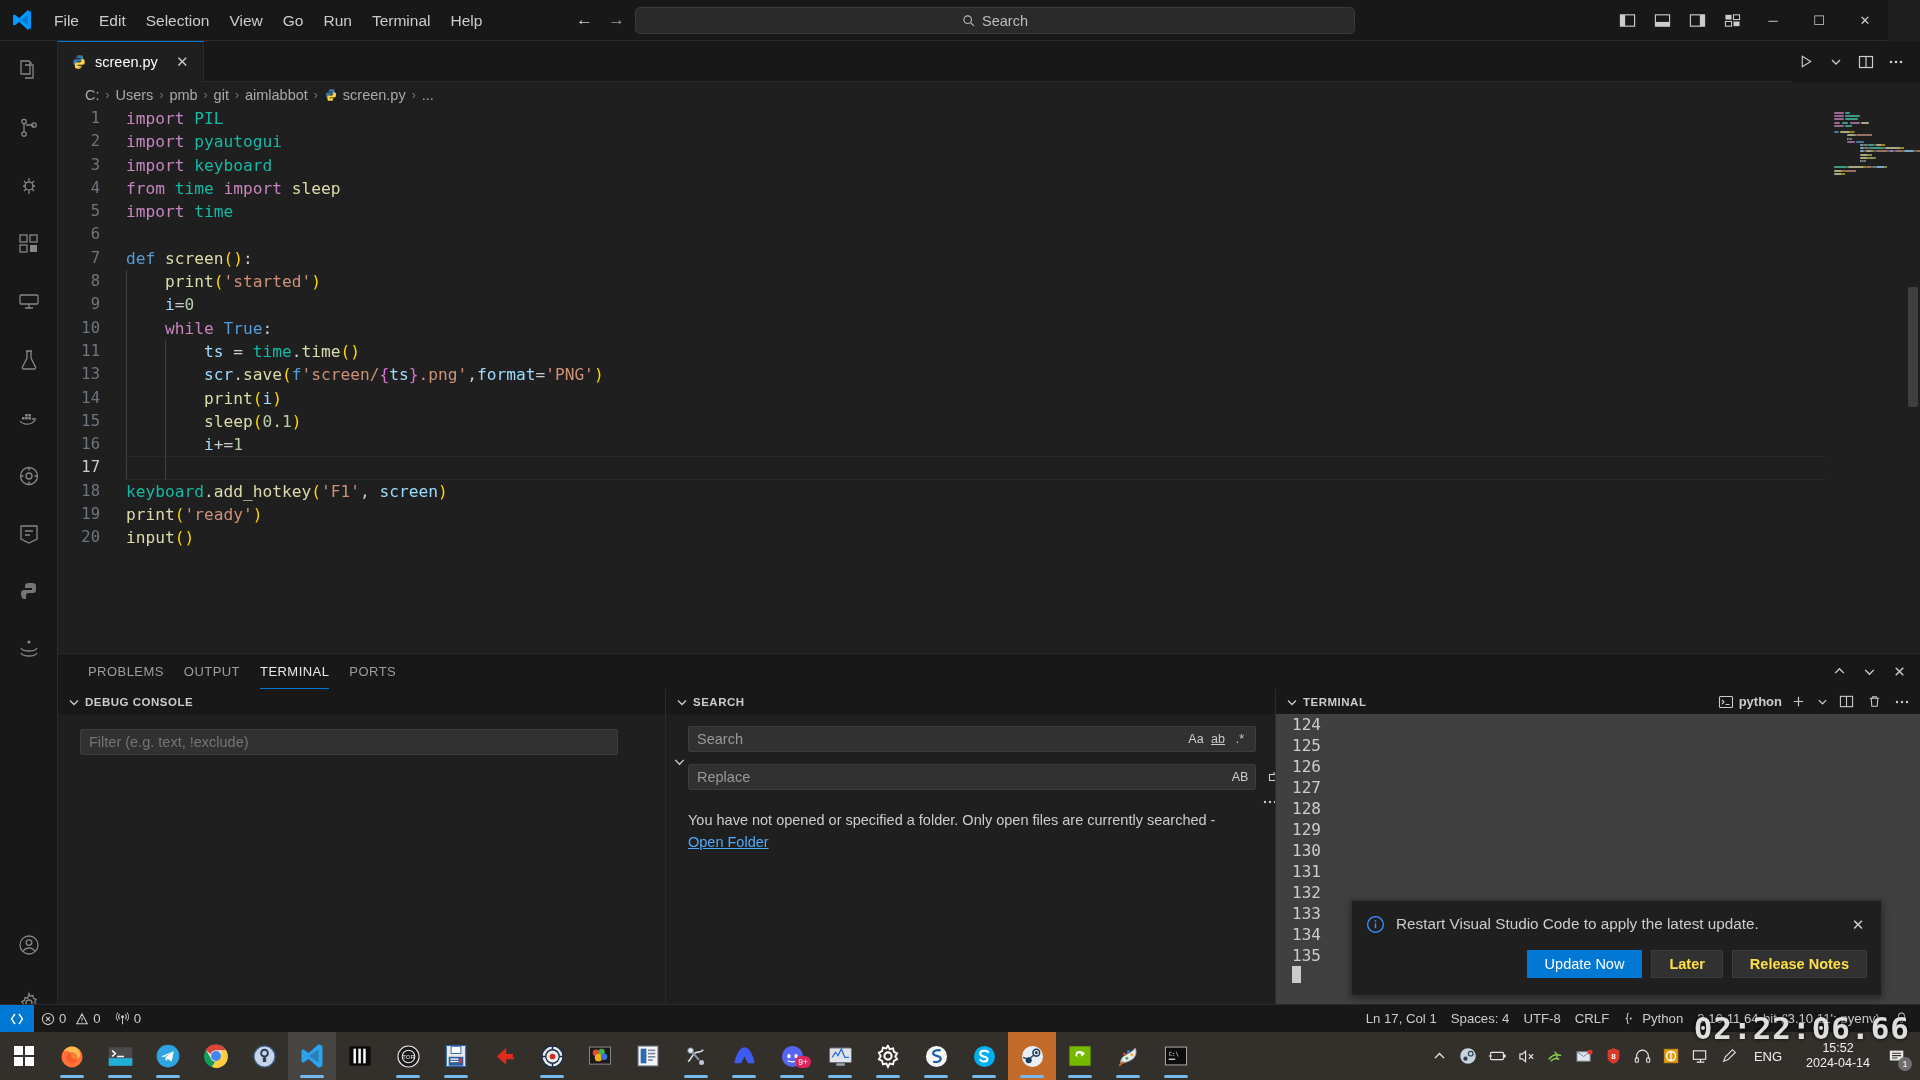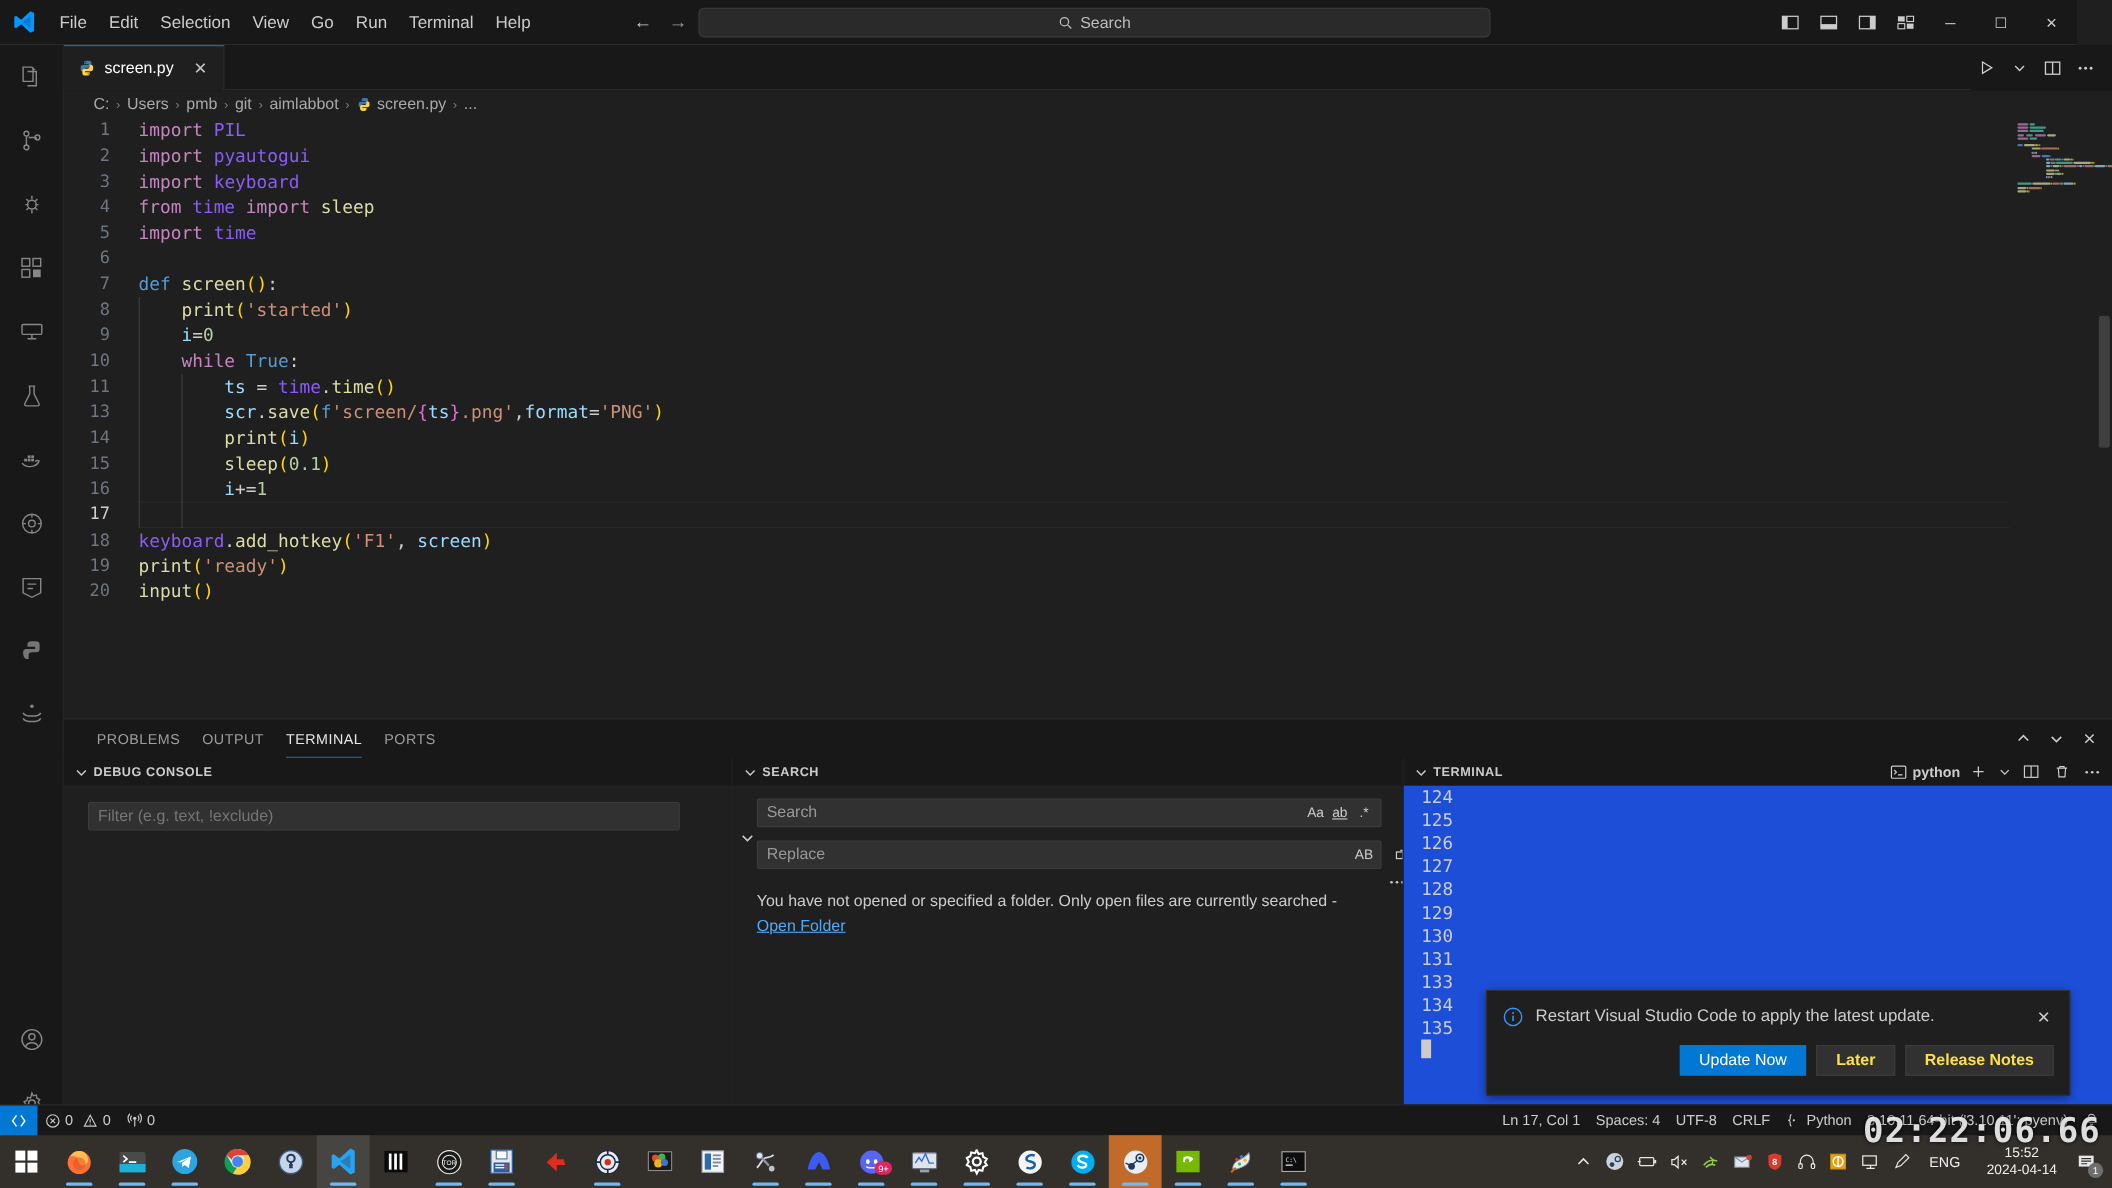--- a/index.html
+++ b/index.html
@@ -82,21 +82,21 @@
     font-family: "DejaVu Sans Mono", monospace; font-size: 15.5px; flex-shrink: 0;
   }
   .code-line.cur .ln { color: #cccccc; }
   .code-text { white-space: pre; padding-left: 0px; }
   .code-line.cur { }
   .cur-line-border { position: absolute; left: 68px; right: 93px; height: 23.3px; border-top: 1px solid #282828; border-bottom: 1px solid #282828; pointer-events: none; }
 
   
   .t-kw     { color: #c586c0; }
   .t-kw2    { color: #569cd6; }
-  .t-mod    { color: #8b5cf6; }
+  .t-mod    { color: #14b8a6; }
   .t-fn     { color: #dcdcaa; }
   .t-var    { color: #9cdcfe; }
   .t-str    { color: #ce9178; }
   .t-num    { color: #b5cea8; }
   .t-paren  { color: #ffd700; }
   .t-paren2 { color: #da70d6; }
   .t-plain  { color: #cccccc; }
 
   .indent-guide { position: absolute; width: 1px; background: #404040; top: 0; bottom: 0; }
 
@@ -164,21 +164,21 @@
   .sw-field input::placeholder { color: #989898; }
   .sw-icon { width: 22px; height: 20px; display:flex; align-items:center; justify-content:center; color:#cccccc; font-size: 12.5px; }
   .sw-replace-all { position: absolute; left: 598px; top: 50px; width: 22px; height: 26px; display:flex;align-items:center;justify-content:center;color:#cccccc; }
   .sw-more { position: absolute; left: 596px; top: 80px; color:#cccccc; font-size: 15px; }
   .search-msg {
     position: absolute; left: 22px; top: 95px; width: 560px;
     font-size: 14.5px; color: #cccccc; line-height: 22px;
   }
   .open-folder-link { color: #4daafc; display: block; }
 
-  .term-content { position: absolute; inset: 0; background: #1d4ed8; font-family: "DejaVu Sans Mono", monospace; font-size: 16px; }
+  .term-content { position: absolute; inset: 0; background: #404040; font-family: "DejaVu Sans Mono", monospace; font-size: 16px; }
   .term-line { height: 21px; line-height: 21px; color: #cccccc; padding-left: 16px; }
   .term-cursor { width: 9px; height: 17px; background: #cccccc; margin-left: 16px; display: block; }
 
   
   .notification {
     position: absolute; right: 38px; bottom: 84px; width: 531px;
     background: #1f1f1f; border: 1px solid #313131; box-shadow: 0 2px 8px rgba(0,0,0,0.45);
     z-index: 40; padding: 0;
   }
   .notif-row { display: flex; align-items: flex-start; padding: 13px 12px 8px 14px; }
@@ -776,20 +776,21 @@
         <div class="col-content">
           <div class="term-content" id="term-output">
               <div class="term-line">124</div>
               <div class="term-line">125</div>
               <div class="term-line">126</div>
               <div class="term-line">127</div>
               <div class="term-line">128</div>
               <div class="term-line">129</div>
               <div class="term-line">130</div>
               <div class="term-line">131</div>
+              <div class="term-line">132</div>
               <div class="term-line">133</div>
               <div class="term-line">134</div>
               <div class="term-line">135</div>
               <span class="term-cursor"></span>
             </div>
         </div>
       </div>
     </div>
   </div>
 

